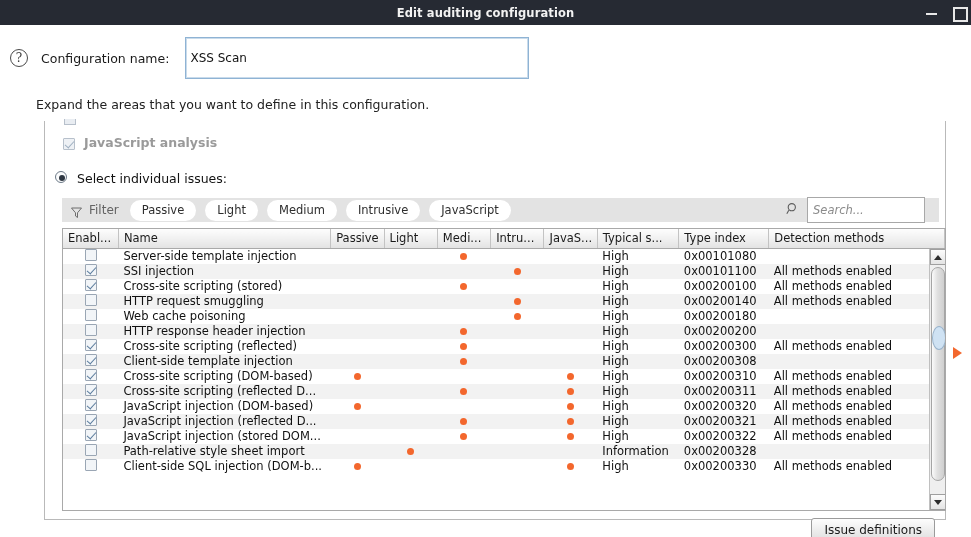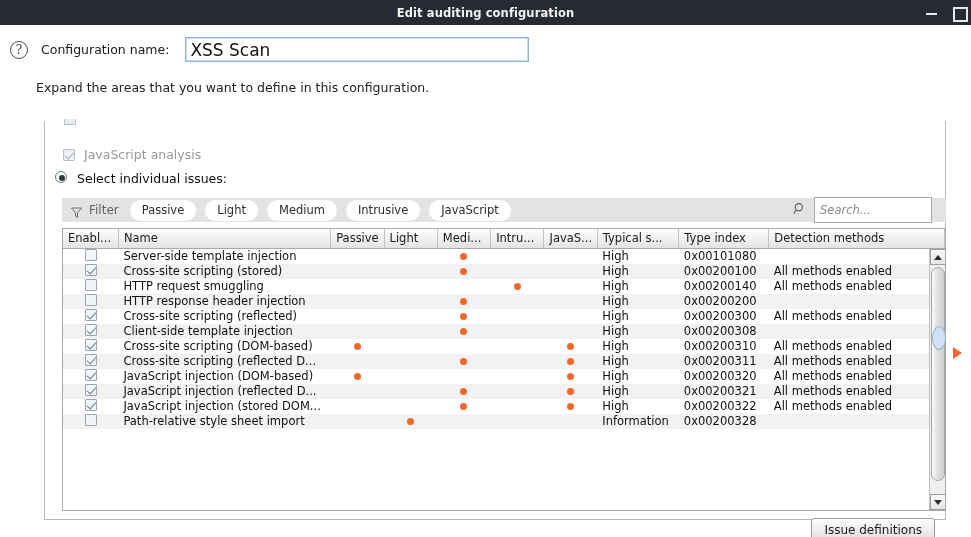--- a/index.html
+++ b/index.html
@@ -47,25 +47,25 @@
   }
   .help-icon {
     width: 18px; height: 18px; border-radius: 50%;
     border: 1.4px solid #4a4a4a;
     display: flex; align-items: center; justify-content: center;
     font-size: 12px; color: #3b3b3b; margin-right: 13px;
     font-family: "DejaVu Serif", serif;
   }
   .cfg-label { font-size: 12.5px; color: #1a1a1a; margin-right: 16px; }
   .cfg-input {
-    width: 344px; height: 25px;
+    width: 344px; height: 42px;
     border: 1px solid #8fb3d4;
     outline: 1px solid #c9dbeb; outline-offset: -2px;
     background: #fff;
-    font-size: 17px; color: #111;
+    font-size: 12px; color: #111;
     padding: 0 4px;
     font-family: "DejaVu Sans", "Liberation Sans", sans-serif;
   }
   .hint {
     font-size: 12.5px; color: #222;
     padding: 18px 0 0 36px;
   }
 
   
   .vline {
@@ -81,22 +81,22 @@
   }
 
   .cut-checkbox {
     position: absolute; left: 64px; top: 94px;
     width: 12px; height: 6px;
     border: 1px solid #b7c0cb; border-top: none;
     background: #e9edf2;
   }
 
   .js-row {
-    display: flex; align-items: center;
-    position: absolute; left: 63px; top: 122px;
+    display: flex; align-items: flex-end;
+    position: absolute; left: 63px; top: 110px; font-weight: bold;
   }
   .chk {
     width: 12px; height: 12px;
     border: 1px solid #9aa6b4;
     background: #f2f5f8;
     display: inline-block; position: relative;
     border-radius: 1px;
   }
   .chk.checked::after {
     content: "";
@@ -120,21 +120,21 @@
   }
   .radio::after {
     content: ""; position: absolute;
     left: 3px; top: 3px; width: 6px; height: 6px;
     border-radius: 50%; background: #2e3742;
   }
   .sel-label { font-size: 12.5px; color: #111; margin-left: 10px; }
 
   
   .filterbar {
-    position: absolute; left: 62px; top: 173px; right: 25px;
+    position: absolute; left: 62px; top: 173px; right: 32px;
     height: 24px;
     background: #e3e3e3;
     display: flex; align-items: center;
     padding: 0 8px;
   }
   .funnel { width: 13px; height: 13px; margin-right: 6px; }
   .filter-text { font-size: 12px; color: #636363; margin-right: 11px; }
   .chip {
     background: #ffffff;
     border-radius: 11px;
@@ -377,20 +377,32 @@
             <td class="dotcell"></td>
             <td class="dotcell"><span class="dot"></span></td>
             <td class="dotcell"></td>
             <td class="dotcell"></td>
             <td>High</td>
             <td>0x00101080</td>
             <td></td>
           </tr>
           <tr>
             <td class="c-enable"><span class="chk checked"></span></td>
+            <td class="cell-name">SSI injection</td>
+            <td class="dotcell"></td>
+            <td class="dotcell"></td>
+            <td class="dotcell"></td>
+            <td class="dotcell"><span class="dot"></span></td>
+            <td class="dotcell"></td>
+            <td>High</td>
+            <td>0x00101100</td>
+            <td>All methods enabled</td>
+          </tr>
+          <tr>
+            <td class="c-enable"><span class="chk checked"></span></td>
             <td class="cell-name">Cross-site scripting (stored)</td>
             <td class="dotcell"></td>
             <td class="dotcell"></td>
             <td class="dotcell"><span class="dot"></span></td>
             <td class="dotcell"></td>
             <td class="dotcell"></td>
             <td>High</td>
             <td>0x00200100</td>
             <td>All methods enabled</td>
           </tr>
@@ -398,20 +410,32 @@
             <td class="c-enable"><span class="chk"></span></td>
             <td class="cell-name">HTTP request smuggling</td>
             <td class="dotcell"></td>
             <td class="dotcell"></td>
             <td class="dotcell"></td>
             <td class="dotcell"><span class="dot"></span></td>
             <td class="dotcell"></td>
             <td>High</td>
             <td>0x00200140</td>
             <td>All methods enabled</td>
+          </tr>
+          <tr>
+            <td class="c-enable"><span class="chk"></span></td>
+            <td class="cell-name">Web cache poisoning</td>
+            <td class="dotcell"></td>
+            <td class="dotcell"></td>
+            <td class="dotcell"></td>
+            <td class="dotcell"><span class="dot"></span></td>
+            <td class="dotcell"></td>
+            <td>High</td>
+            <td>0x00200180</td>
+            <td></td>
           </tr>
           <tr>
             <td class="c-enable"><span class="chk"></span></td>
             <td class="cell-name">HTTP response header injection</td>
             <td class="dotcell"></td>
             <td class="dotcell"></td>
             <td class="dotcell"><span class="dot"></span></td>
             <td class="dotcell"></td>
             <td class="dotcell"></td>
             <td>High</td>
@@ -506,20 +530,32 @@
             <td class="c-enable"><span class="chk"></span></td>
             <td class="cell-name">Path-relative style sheet import</td>
             <td class="dotcell"></td>
             <td class="dotcell"><span class="dot"></span></td>
             <td class="dotcell"></td>
             <td class="dotcell"></td>
             <td class="dotcell"></td>
             <td>Information</td>
             <td>0x00200328</td>
             <td></td>
+          </tr>
+          <tr>
+            <td class="c-enable"><span class="chk"></span></td>
+            <td class="cell-name">Client-side SQL injection (DOM-b...</td>
+            <td class="dotcell"><span class="dot"></span></td>
+            <td class="dotcell"></td>
+            <td class="dotcell"></td>
+            <td class="dotcell"></td>
+            <td class="dotcell"><span class="dot"></span></td>
+            <td>High</td>
+            <td>0x00200330</td>
+            <td>All methods enabled</td>
           </tr>
         </tbody>
     </table>
 
     <div class="vscroll">
       <div class="sb-track">
         <div class="sb-thumb">
           <div class="sb-grip"></div>
         </div>
       </div>

